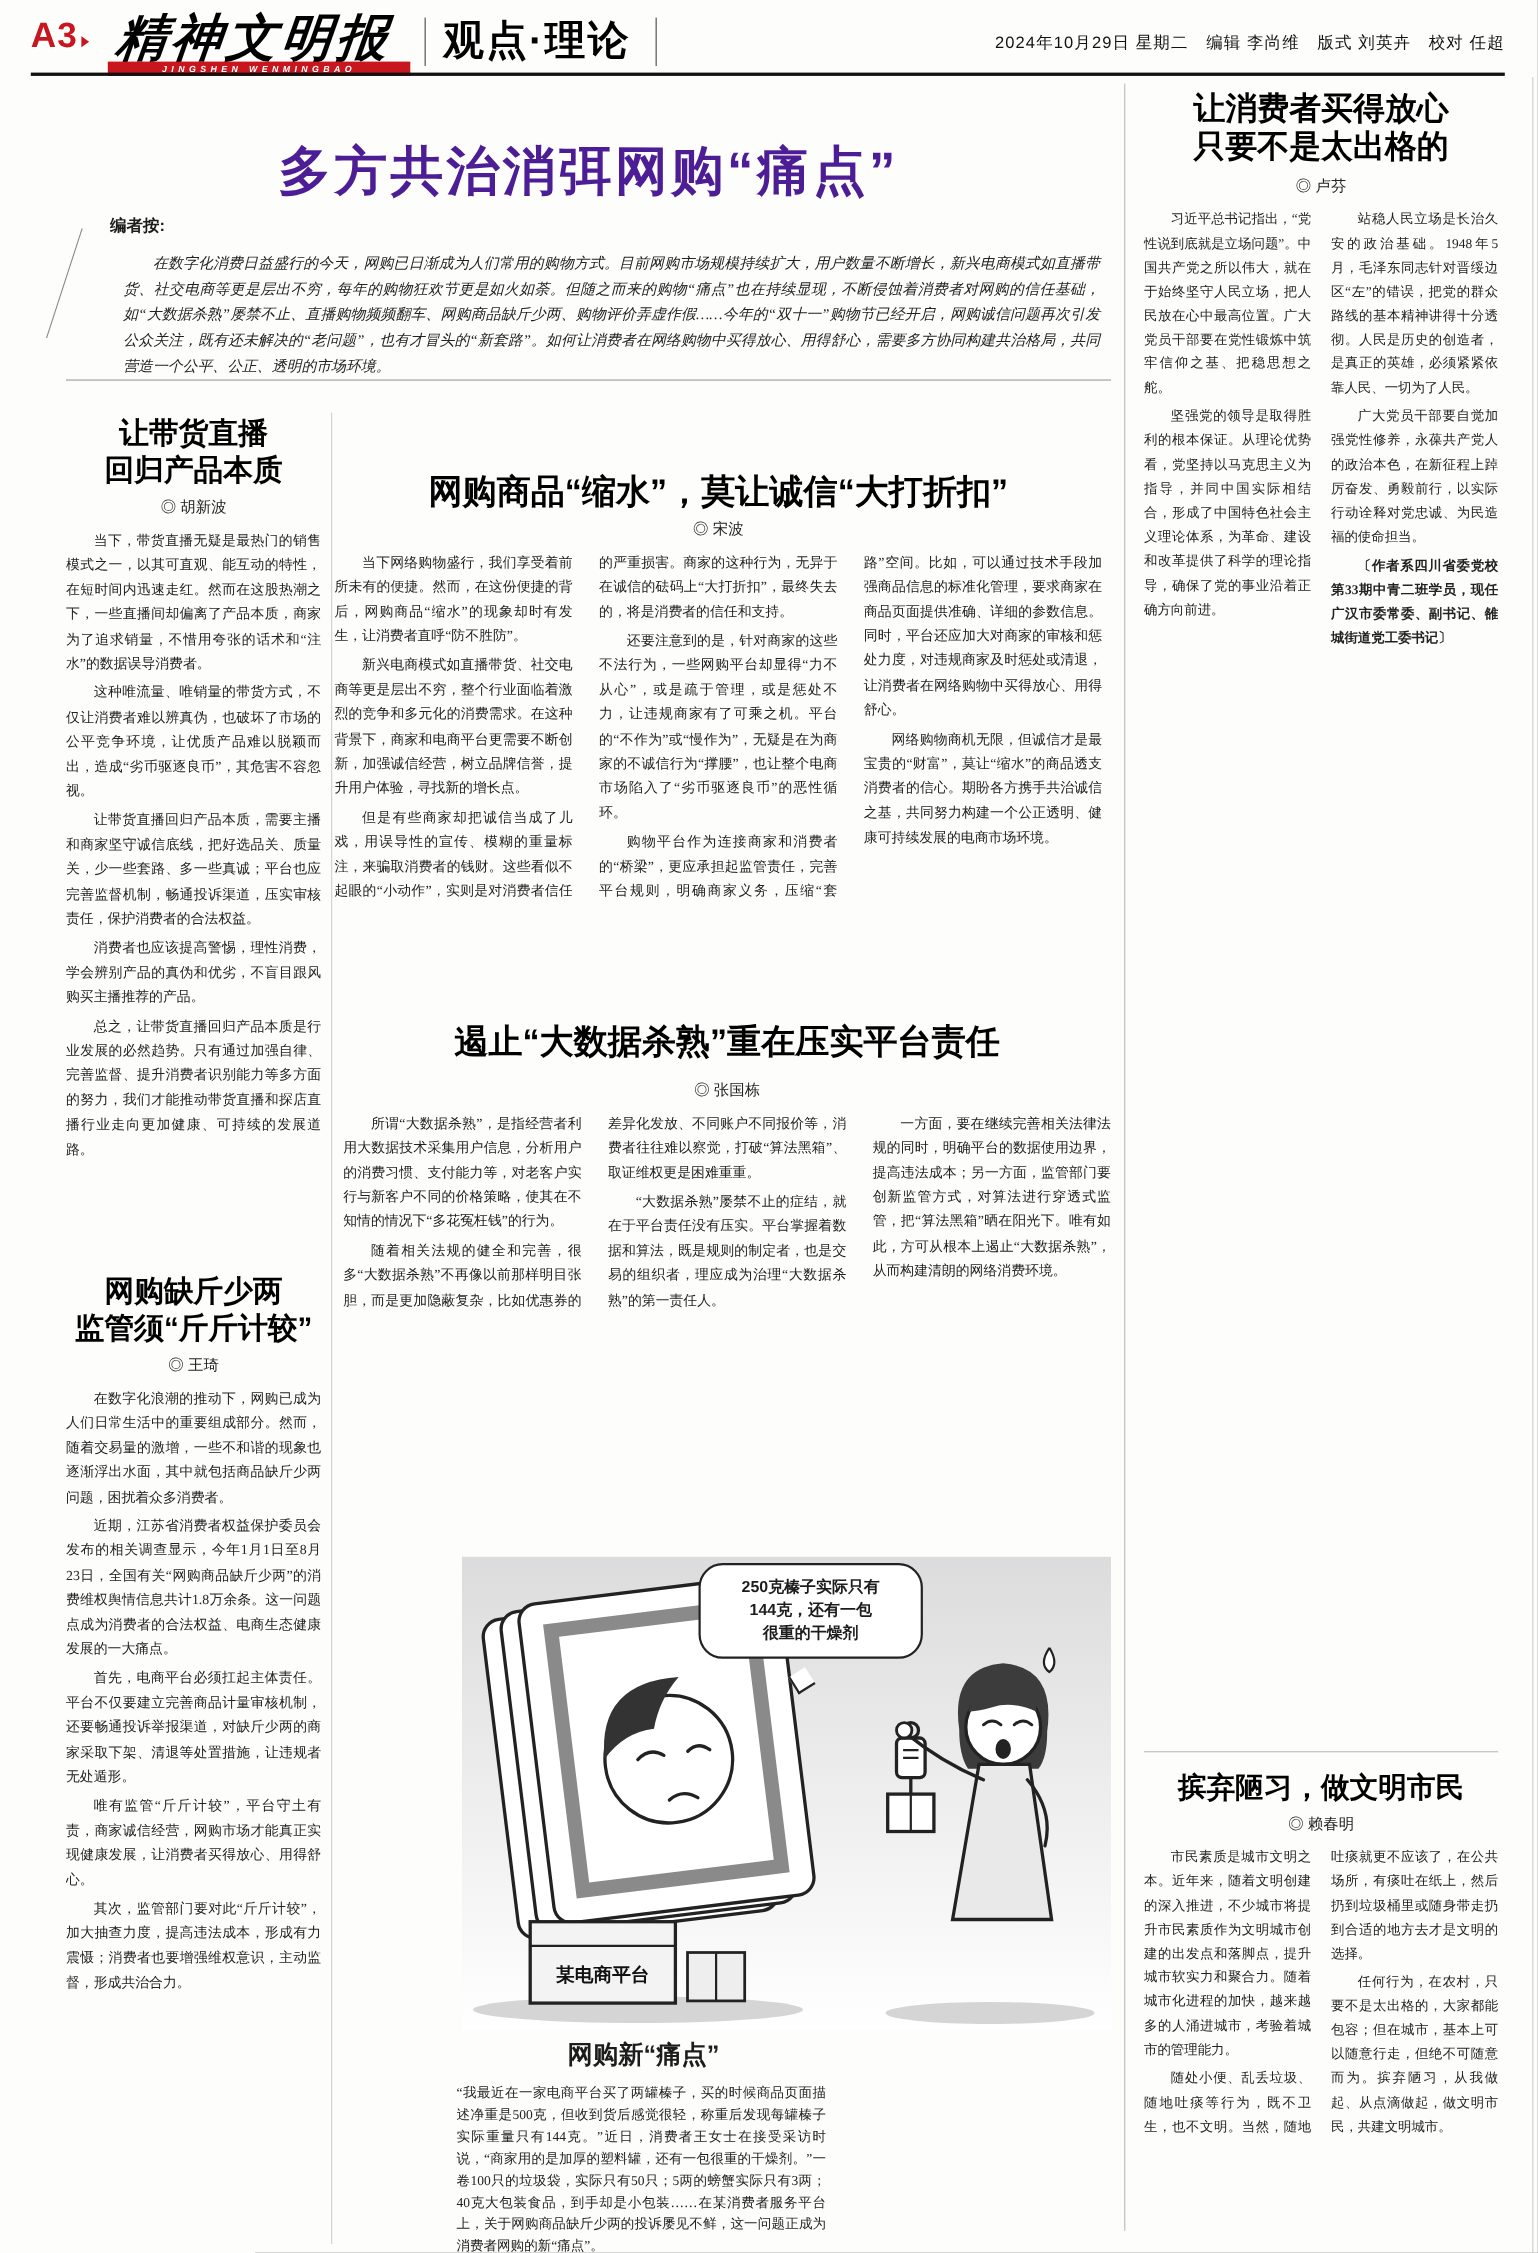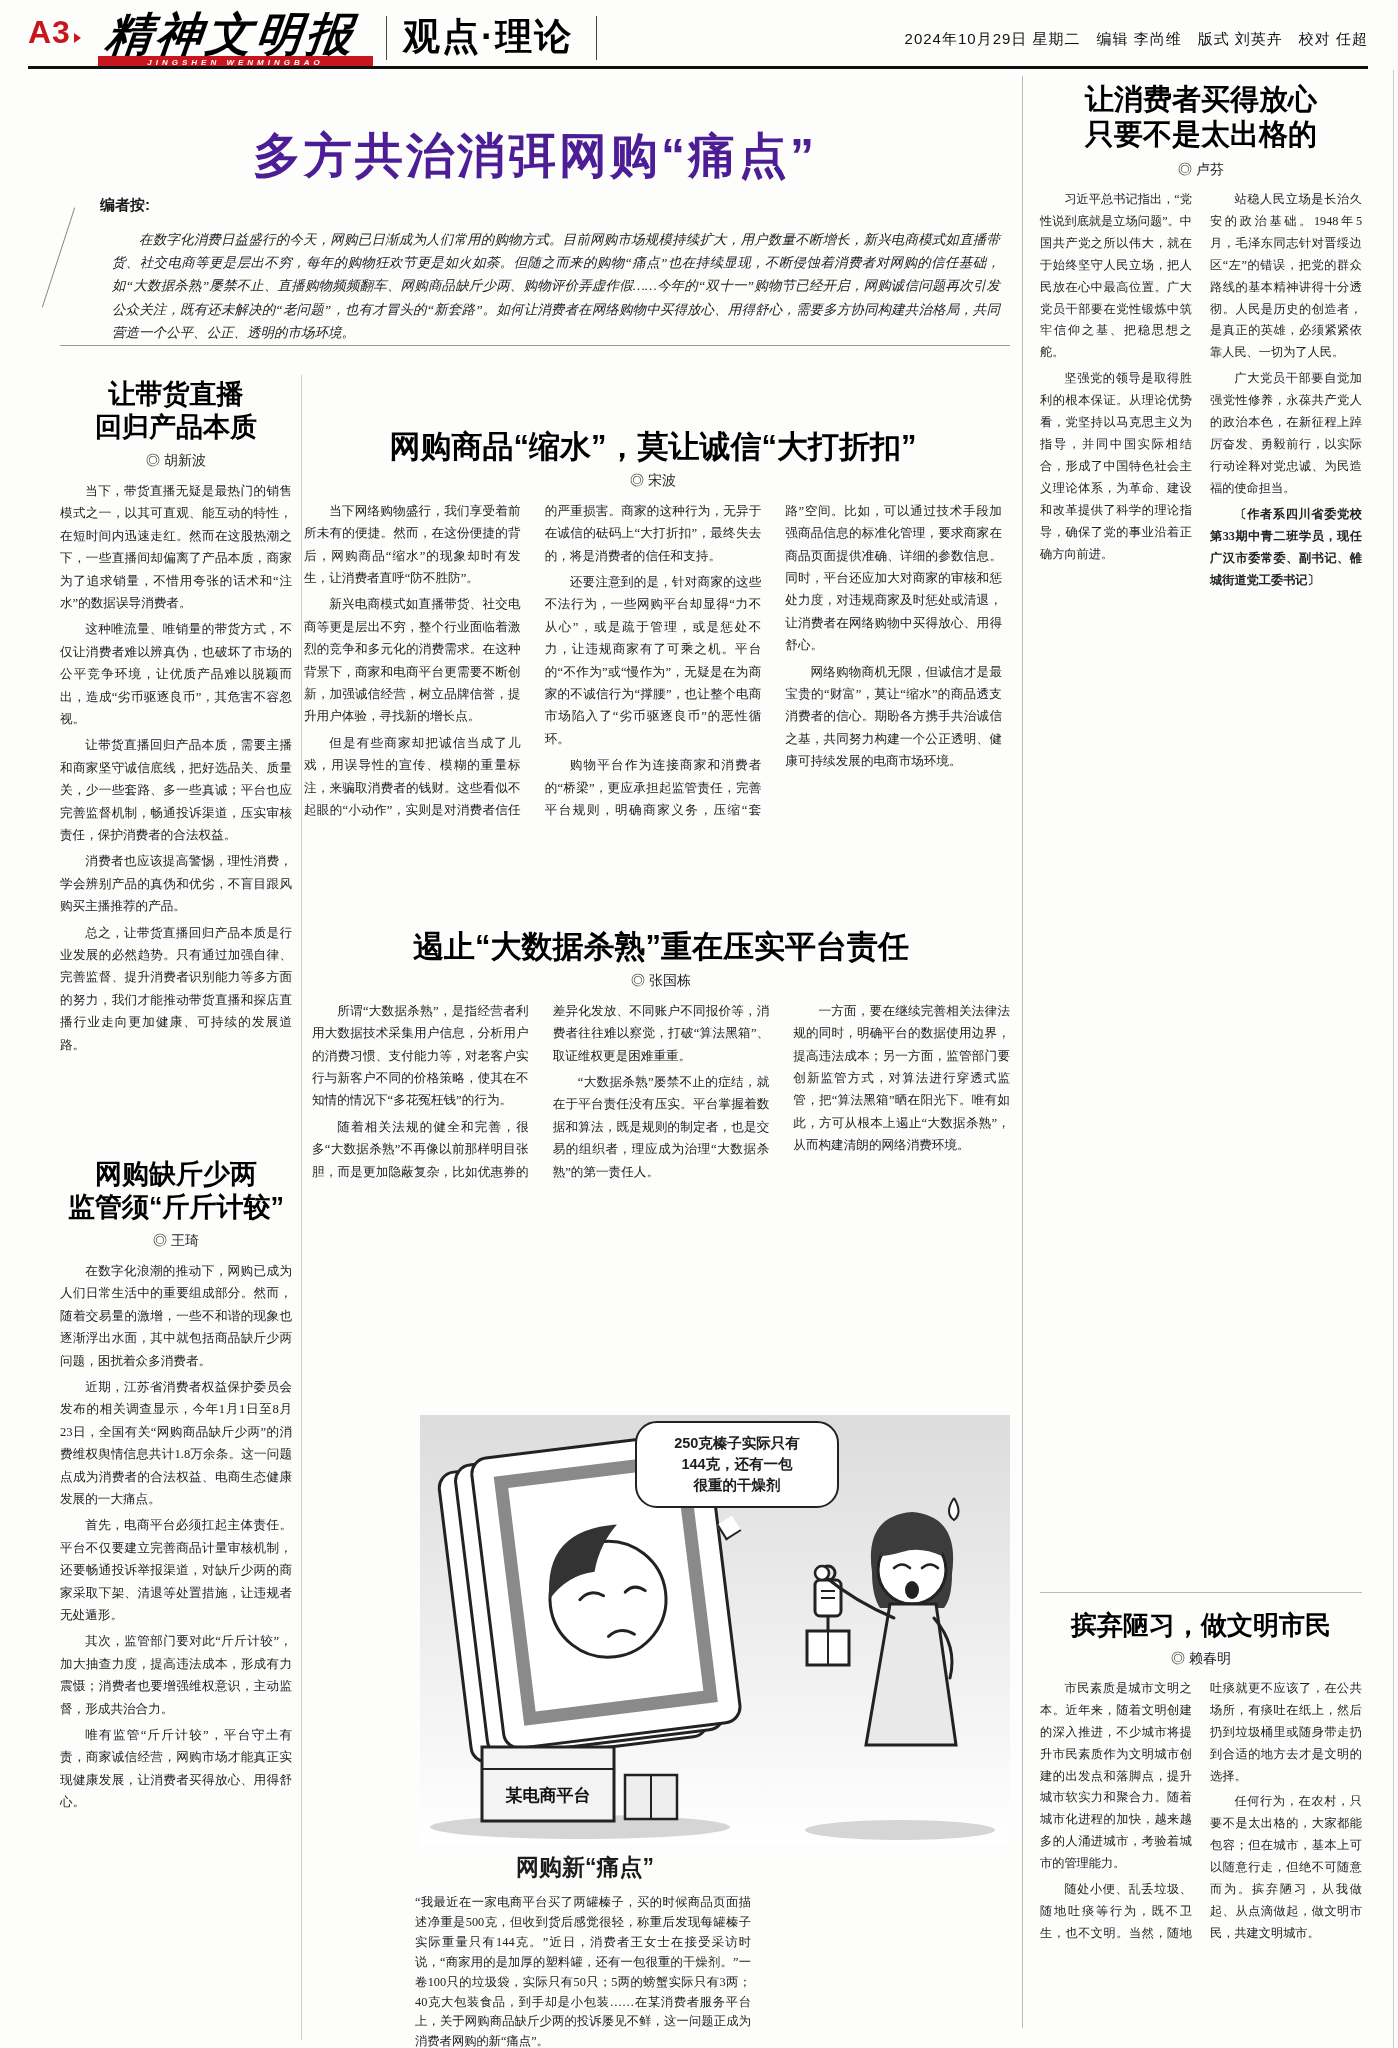--- a/index.html
+++ b/index.html
@@ -117,42 +117,42 @@
   <div class="a4">
     <div class="atitle">
       <div>网购缺斤少两</div>
       <div>监管须“斤斤计较”</div>
     </div>
     <div class="byline" style="margin-top:8px;">◎ 王琦</div>
     <div class="body" style="margin-top:10px;">
       <p>在数字化浪潮的推动下，网购已成为人们日常生活中的重要组成部分。然而，随着交易量的激增，一些不和谐的现象也逐渐浮出水面，其中就包括商品缺斤少两问题，困扰着众多消费者。</p>
       <p>近期，江苏省消费者权益保护委员会发布的相关调查显示，今年1月1日至8月23日，全国有关“网购商品缺斤少两”的消费维权舆情信息共计1.8万余条。这一问题点成为消费者的合法权益、电商生态健康发展的一大痛点。</p>
       <p>首先，电商平台必须扛起主体责任。平台不仅要建立完善商品计量审核机制，还要畅通投诉举报渠道，对缺斤少两的商家采取下架、清退等处置措施，让违规者无处遁形。</p>
+      <p>唯有监管“斤斤计较”，平台守土有责，商家诚信经营，网购市场才能真正实现健康发展，让消费者买得放心、用得舒心。</p>
       <p>其次，监管部门要对此“斤斤计较”，加大抽查力度，提高违法成本，形成有力震慑；消费者也要增强维权意识，主动监督，形成共治合力。</p>
-      <p>唯有监管“斤斤计较”，平台守土有责，商家诚信经营，网购市场才能真正实现健康发展，让消费者买得放心、用得舒心。</p>
     </div>
   </div>
 
   <div class="a2">
     <div class="atitle">网购商品“缩水”，莫让诚信“大打折扣”</div>
     <div class="byline" style="margin-top:6px;">◎ 宋波</div>
     <div class="body cols3" style="height:380px;">
       <p>当下网络购物盛行，我们享受着前所未有的便捷。然而，在这份便捷的背后，网购商品“缩水”的现象却时有发生，让消费者直呼“防不胜防”。</p>
       <p>新兴电商模式如直播带货、社交电商等更是层出不穷，整个行业面临着激烈的竞争和多元化的消费需求。在这种背景下，商家和电商平台更需要不断创新，加强诚信经营，树立品牌信誉，提升用户体验，寻找新的增长点。</p>
       <p>但是有些商家却把诚信当成了儿戏，用误导性的宣传、模糊的重量标注，来骗取消费者的钱财。这些看似不起眼的“小动作”，实则是对消费者信任的严重损害。商家的这种行为，无异于在诚信的砝码上“大打折扣”，最终失去的，将是消费者的信任和支持。</p>
       <p>还要注意到的是，针对商家的这些不法行为，一些网购平台却显得“力不从心”，或是疏于管理，或是惩处不力，让违规商家有了可乘之机。平台的“不作为”或“慢作为”，无疑是在为商家的不诚信行为“撑腰”，也让整个电商市场陷入了“劣币驱逐良币”的恶性循环。</p>
       <p>购物平台作为连接商家和消费者的“桥梁”，更应承担起监管责任，完善平台规则，明确商家义务，压缩“套路”空间。比如，可以通过技术手段加强商品信息的标准化管理，要求商家在商品页面提供准确、详细的参数信息。同时，平台还应加大对商家的审核和惩处力度，对违规商家及时惩处或清退，让消费者在网络购物中买得放心、用得舒心。</p>
       <p>网络购物商机无限，但诚信才是最宝贵的“财富”，莫让“缩水”的商品透支消费者的信心。期盼各方携手共治诚信之基，共同努力构建一个公正透明、健康可持续发展的电商市场环境。</p>
       <p></p>
     </div>
   </div>
 
   <div class="a3">
     <div class="atitle">遏止“大数据杀熟”重在压实平台责任</div>
-    <div class="byline" style="margin-top:6px;">◎ 张国栋</div>
+    <div class="byline" style="margin-top:16px;">◎ 张国栋</div>
     <div class="body cols3" style="height:380px;">
       <p>所谓“大数据杀熟”，是指经营者利用大数据技术采集用户信息，分析用户的消费习惯、支付能力等，对老客户实行与新客户不同的价格策略，使其在不知情的情况下“多花冤枉钱”的行为。</p>
       <p>随着相关法规的健全和完善，很多“大数据杀熟”不再像以前那样明目张胆，而是更加隐蔽复杂，比如优惠券的差异化发放、不同账户不同报价等，消费者往往难以察觉，打破“算法黑箱”、取证维权更是困难重重。</p>
       <p>“大数据杀熟”屡禁不止的症结，就在于平台责任没有压实。平台掌握着数据和算法，既是规则的制定者，也是交易的组织者，理应成为治理“大数据杀熟”的第一责任人。</p>
       <p>一方面，要在继续完善相关法律法规的同时，明确平台的数据使用边界，提高违法成本；另一方面，监管部门要创新监管方式，对算法进行穿透式监管，把“算法黑箱”晒在阳光下。唯有如此，方可从根本上遏止“大数据杀熟”，从而构建清朗的网络消费环境。</p>
     </div>
   </div>
 
   <div class="cartoon">
     <svg viewBox="0 0 590 430" width="590" height="430">

